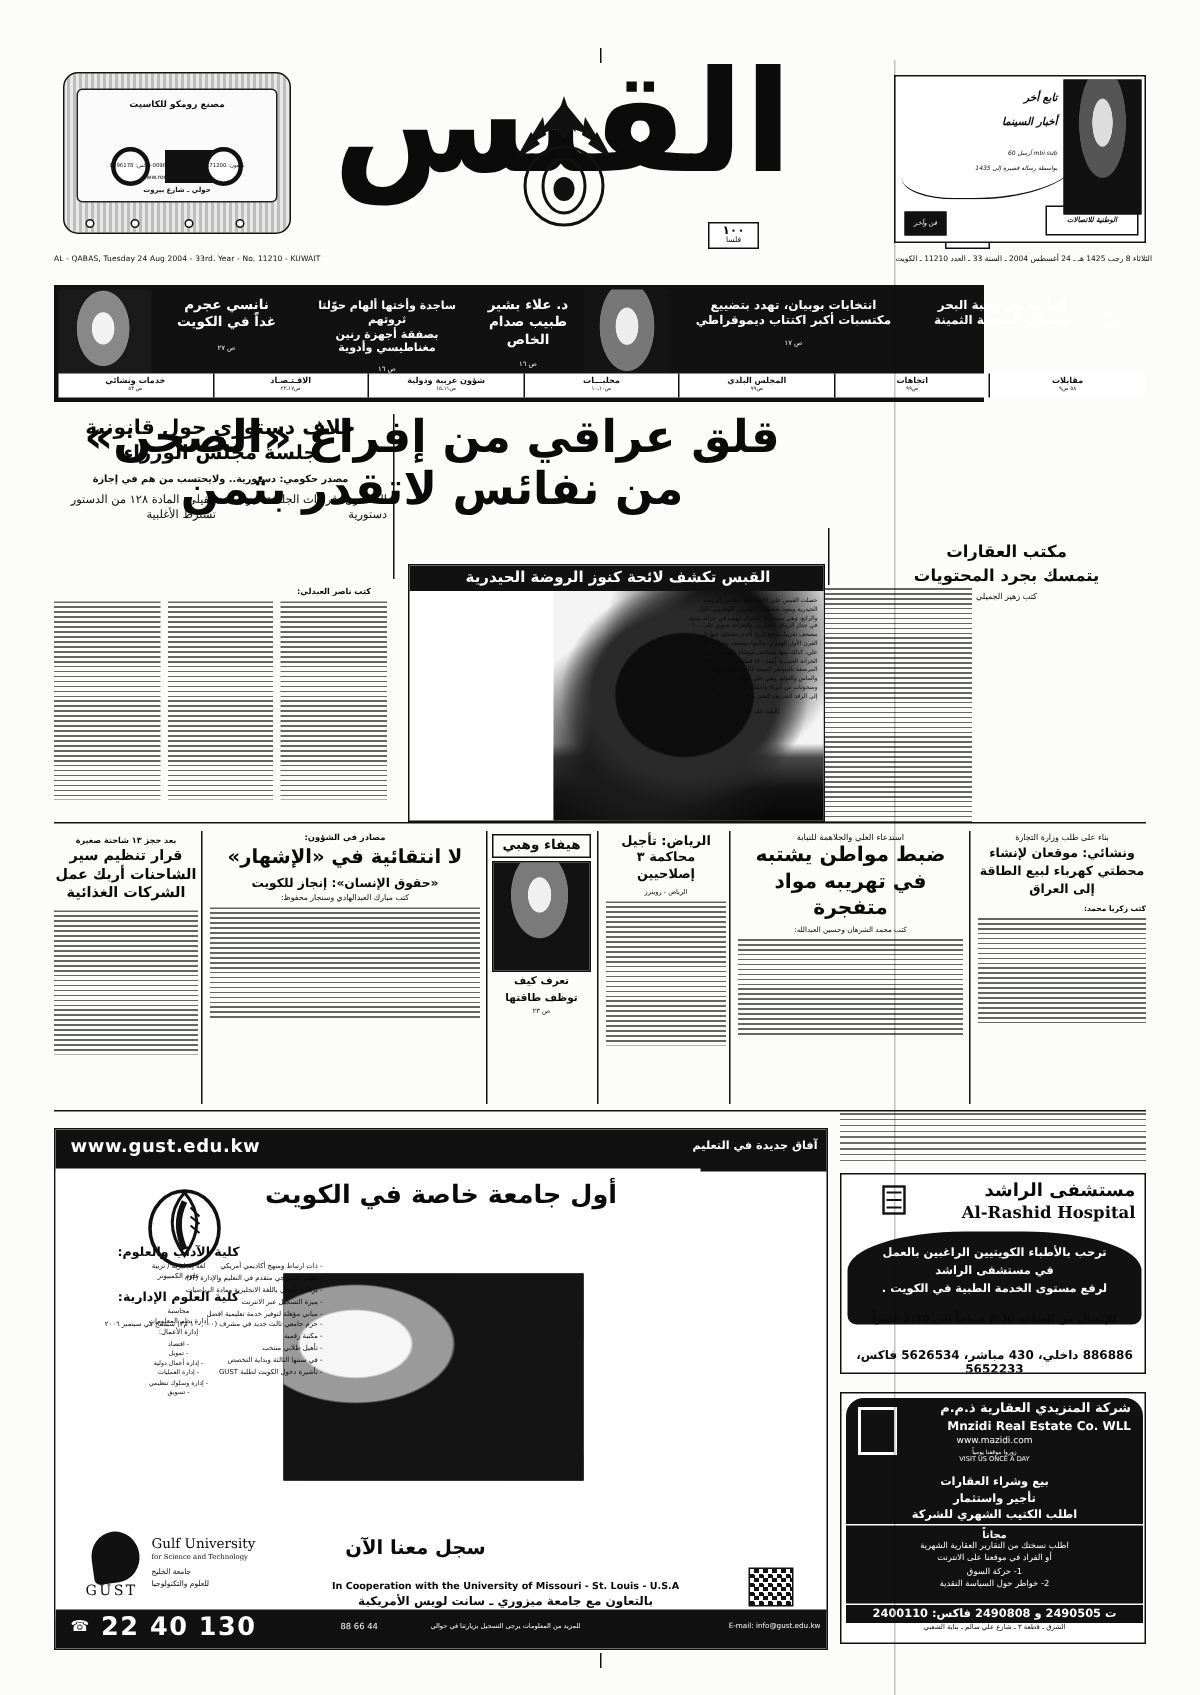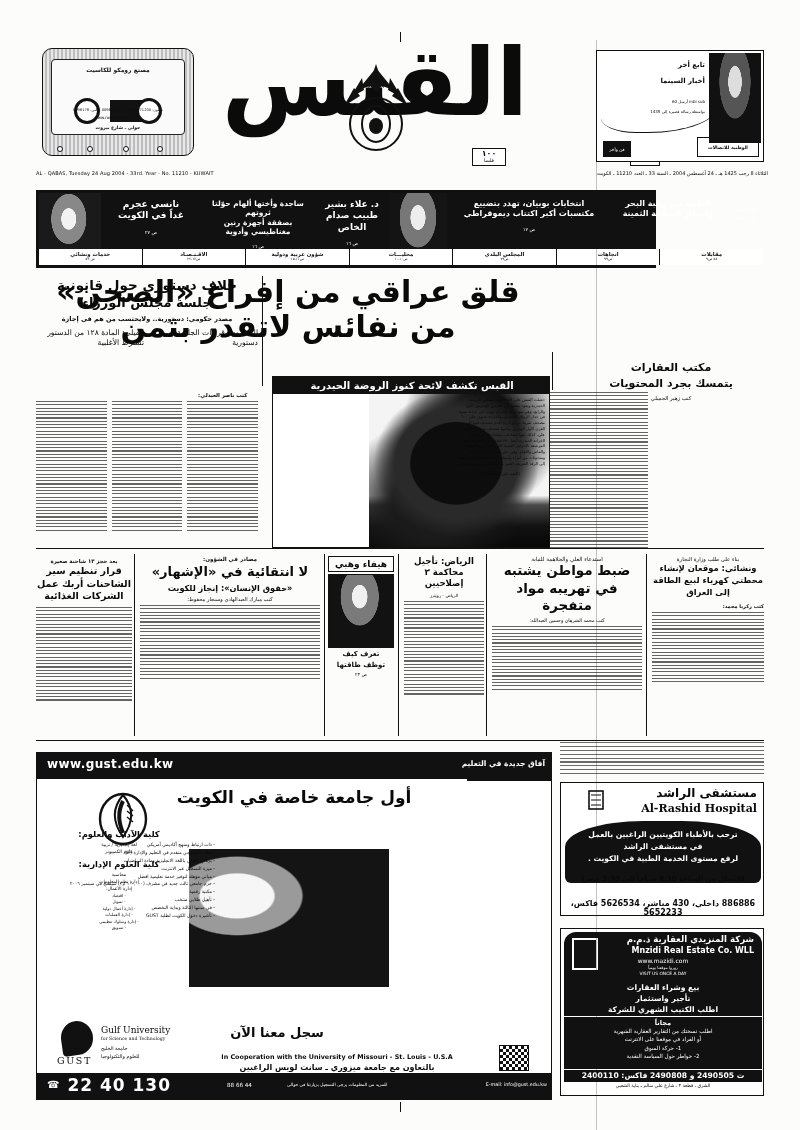--- a/index.html
+++ b/index.html
@@ -121,21 +121,21 @@
     font-size: 5px; letter-spacing: .1px;
   }
   #ar-dateline {
     position: absolute; right: 32px; top: 170px; width: 250px;
     font-size: 5px; text-align: right;
   }
 
   
   #telecom-ad {
     position: absolute; right: 36px; top: 10px; width: 168px; height: 112px;
-    border: 1px solid #111; background: #fff; overflow: hidden;
+    border: 1px solid #111; background: #fff; overflow: hidden; font-style: italic;
   }
   #telecom-ad .photo {
     position: absolute; right: 2px; top: 2px; width: 52px; height: 90px;
     background:
       radial-gradient(ellipse at 50% 32%, #ddd 0 18%, #555 19% 42%, #111 43% 100%),
       #111;
   }
   #telecom-ad .t1 { position: absolute; right: 58px; top: 10px; font-size: 7px; font-weight: bold; }
   #telecom-ad .t2 { position: absolute; right: 58px; top: 26px; font-size: 7px; font-weight: bold; }
   #telecom-ad .t3 { position: absolute; right: 58px; top: 48px; font-size: 4px; direction: ltr; text-align: right;}
@@ -749,21 +749,21 @@
       <div class="drop"></div>
       <div class="en1">Gulf University</div>
       <div class="en2">for Science and Technology</div>
       <div class="ar1">جامعة الخليج</div>
       <div class="ar2">للعلوم والتكنولوجيا</div>
       <div class="abbr">GUST</div>
     </div>
 
     <div id="gust-coop">
       <div class="en">In Cooperation with  the University of Missouri - St. Louis - U.S.A</div>
-      <div class="ar">بالتعاون مع جامعة ميزوري ـ سانت لويس الراغبين</div>
+      <div class="ar">بالتعاون مع جامعة ميزوري ـ سانت لويس الأمريكية</div>
     </div>
     <div id="gust-qr"></div>
 
     <div id="gust-bottombar">
       <div id="gust-phone">
         <span class="ci">☎</span>
         <span>22 40 130</span>
       </div>
       <div id="gust-fax">88 66 44</div>
       <div id="gust-note">للمزيد من المعلومات يرجى التسجيل بزيارتنا في حوالي</div>

